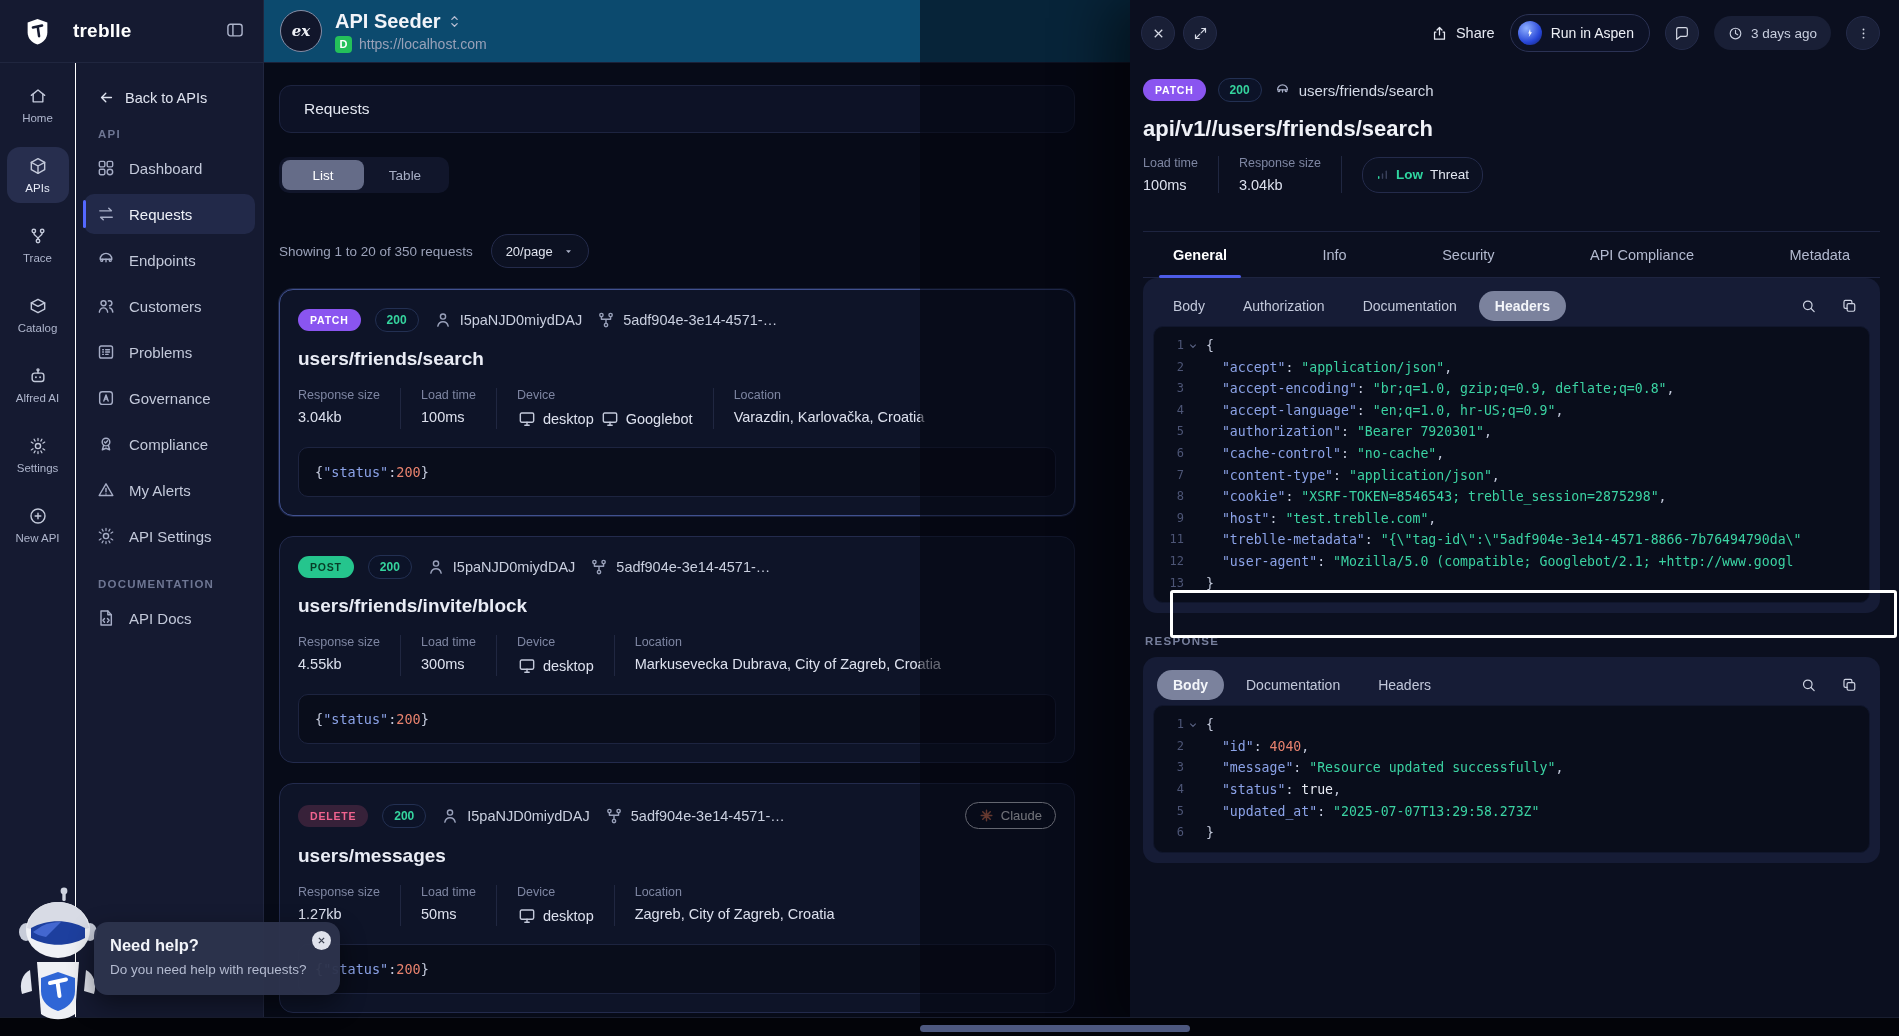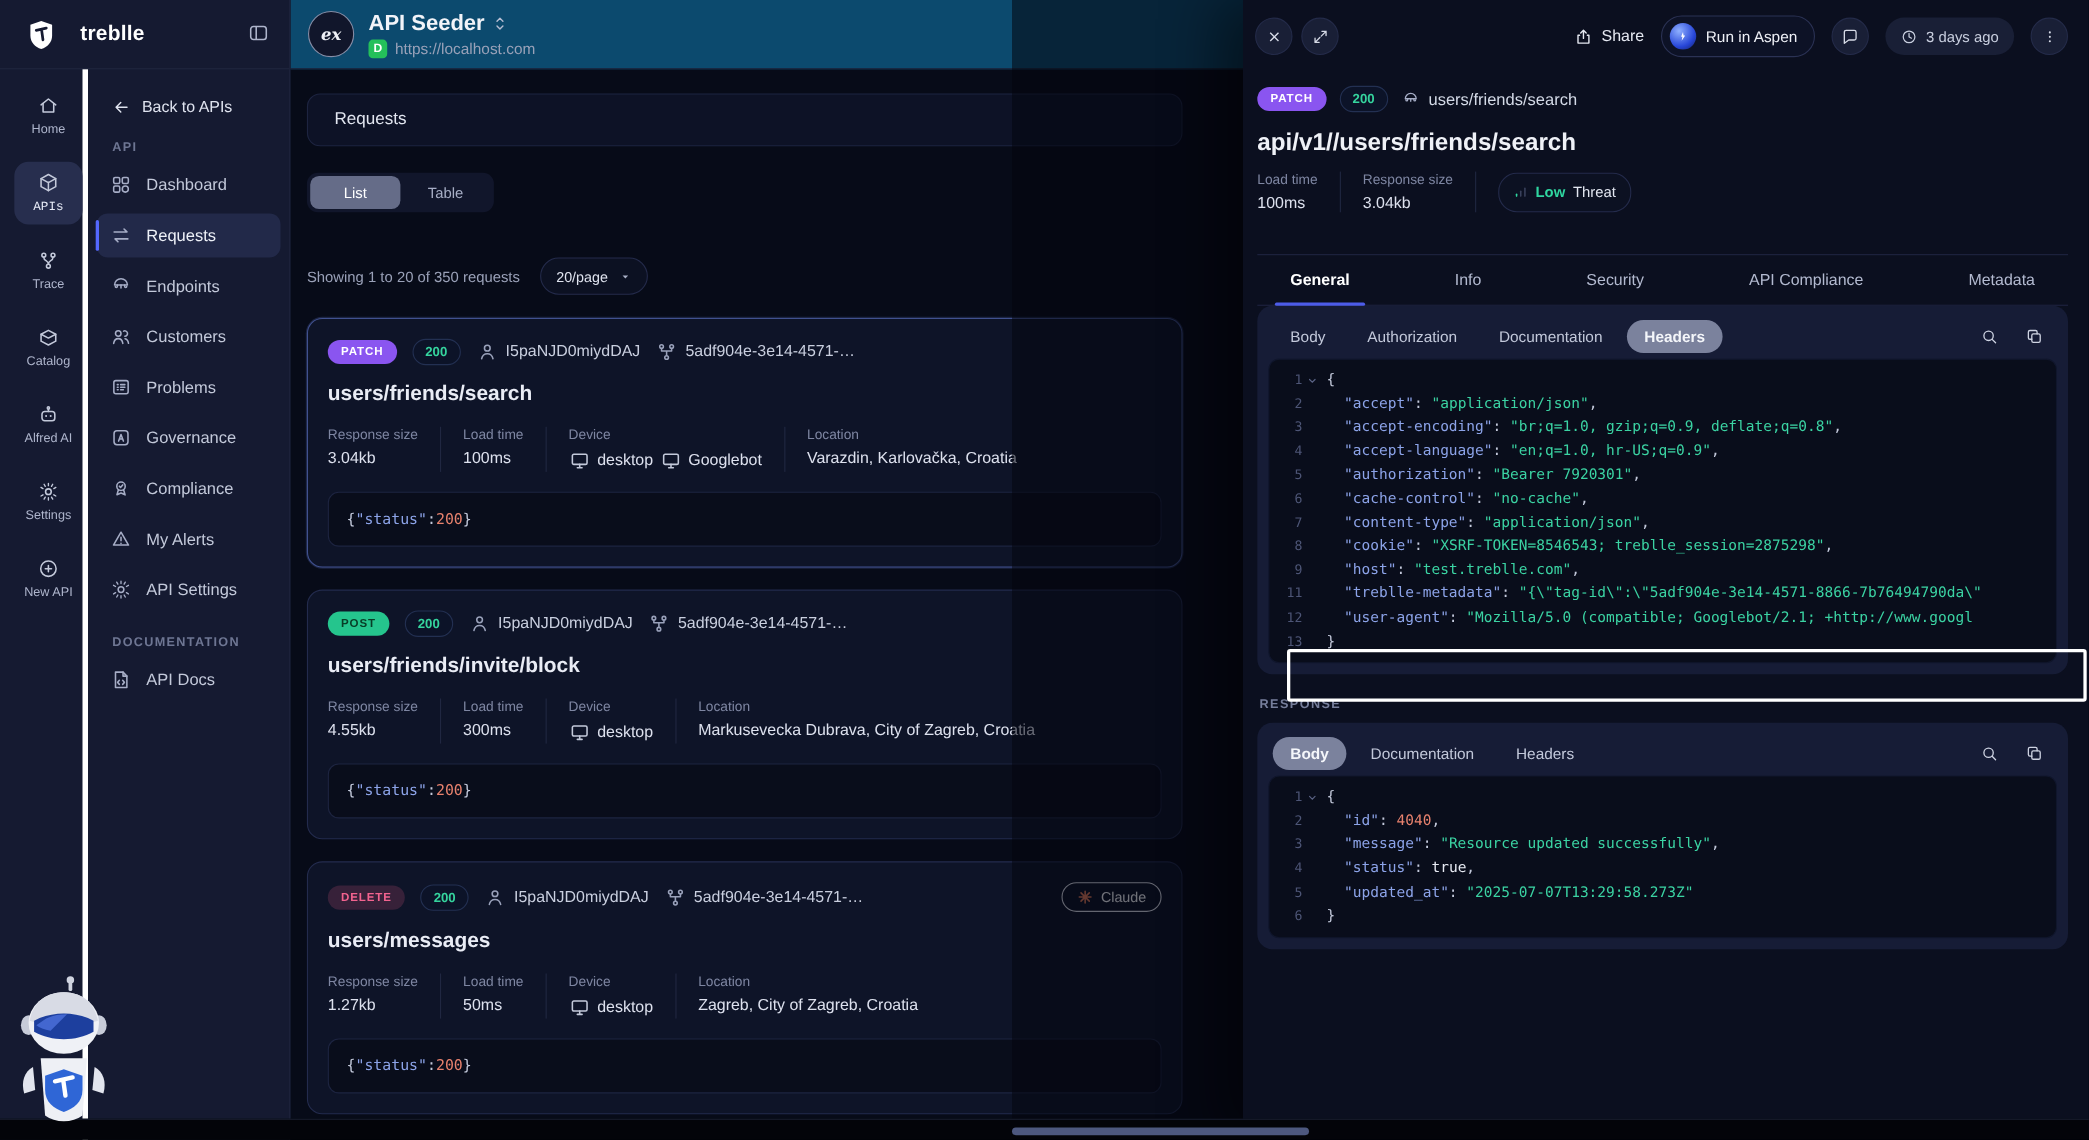--- a/index.html
+++ b/index.html
@@ -8,24 +8,24 @@
   .ic{display:inline-flex;align-items:center;justify-content:center;}
   .ic svg{display:block;}
 
   
   .left{position:absolute;left:0;top:0;width:263px;height:1036px;background:#151a31;
         border-right:1px solid #20263f;display:flex;flex-direction:column;z-index:2;}
   .brand-row{height:62px;flex:none;display:flex;align-items:center;padding:0 16px 0 24px;border-bottom:1px solid #20263f;}
   .brand-name{font-size:19px;font-weight:bold;margin-left:22px;letter-spacing:.2px;color:#fff;}
   .collapse-btn{margin-left:auto;background:none;border:none;color:#aeb5cc;cursor:pointer;padding:2px;}
   .left-body{flex:1;display:flex;min-height:0;}
-  .rail{width:75px;flex:none;border-right:5px solid #ffffff;padding-top:14px;display:flex;flex-direction:column;align-items:flex-end;}
+  .rail{width:75px;flex:none;border-right:1px solid #ffffff;padding-top:14px;display:flex;flex-direction:column;align-items:center;}
   .rail-item{width:62px;padding:9px 0;margin-bottom:14px;display:flex;flex-direction:column;align-items:center;gap:6px;
              color:#aeb5cc;font-size:11.5px;border-radius:13px;cursor:pointer;text-align:center;}
-  .rail-item.active{background:#272e4e;color:#e6eaf6;font-family:Liberation Mono, monospace;}
+  .rail-item.active{background:#272e4e;color:#e6eaf6;}
   .rail-item .ic{color:#c3c9da;}
   .sidebar{flex:1;padding:0 8px;min-width:0;}
   .back-row{display:flex;gap:10px;align-items:center;margin:26px 0 0 14px;font-size:14.5px;color:#dfe3ef;cursor:pointer;}
   .section-label{margin:22px 0 8px 14px;font-size:11.5px;letter-spacing:1.2px;color:#6e7693;font-weight:bold;}
   .side-item{height:40px;margin-bottom:6px;border-radius:10px;display:flex;align-items:center;gap:13px;padding:0 12px;
              font-size:15px;color:#c3c9da;position:relative;cursor:pointer;}
   .side-item .ic{color:#a6adc6;}
   .side-item.active{background:#222949;color:#eef1f8;}
   .side-item.active::before{content:"";position:absolute;left:-1px;top:6px;bottom:6px;width:3px;border-radius:2px;background:#5468ff;}
 
@@ -786,15 +786,26 @@
         <path d="M21 46c3-17 15-26 31-26s28 9 31 26l-7 2c-13-8-35-8-48 0z" fill="#d8dbe5"></path>
         <path d="M25 46c16-9 38-9 54 0v10c-16 9-38 9-54 0z" fill="#1d3f9e"></path>
         <path d="M36 44c6-3 12-4 19-4l-15 15c-6-1-10-3-13-5z" fill="#4a6fd8" opacity=".85"></path>
         <path d="M31 80h42l-4 52c-9 7-25 7-34 0z" fill="#eef0f5"></path>
         <path d="M24 88c-8 4-11 14-8 24l10-3" fill="#e2e5ee"></path>
         <path d="M80 88c8 4 11 14 8 24l-10-3" fill="#e2e5ee"></path>
         <path d="M52 90l17 6v13c0 11-8 17-17 20-9-3-17-9-17-20V96z" fill="#2f66d6"></path>
         <path d="M44 101l16-3.5M51.5 100l2 14" stroke="#fff" stroke-width="4" stroke-linecap="round" fill="none"></path>
       </svg>
     </span>
+    <div class="help-card">
+      <div class="help-title">Need help?</div>
+      <div class="help-body">Do you need help with requests?</div>
+      <div class="help-close">
+        <span class="ic">
+            <svg width="9" height="9" viewBox="0 0 24 24" fill="none" stroke="currentColor" stroke-width="3.4">
+              <path d="M5 5l14 14M19 5L5 19"></path>
+            </svg>
+          </span>
+      </div>
+    </div>
   </div>
 
 </div>
 
 </body></html>

